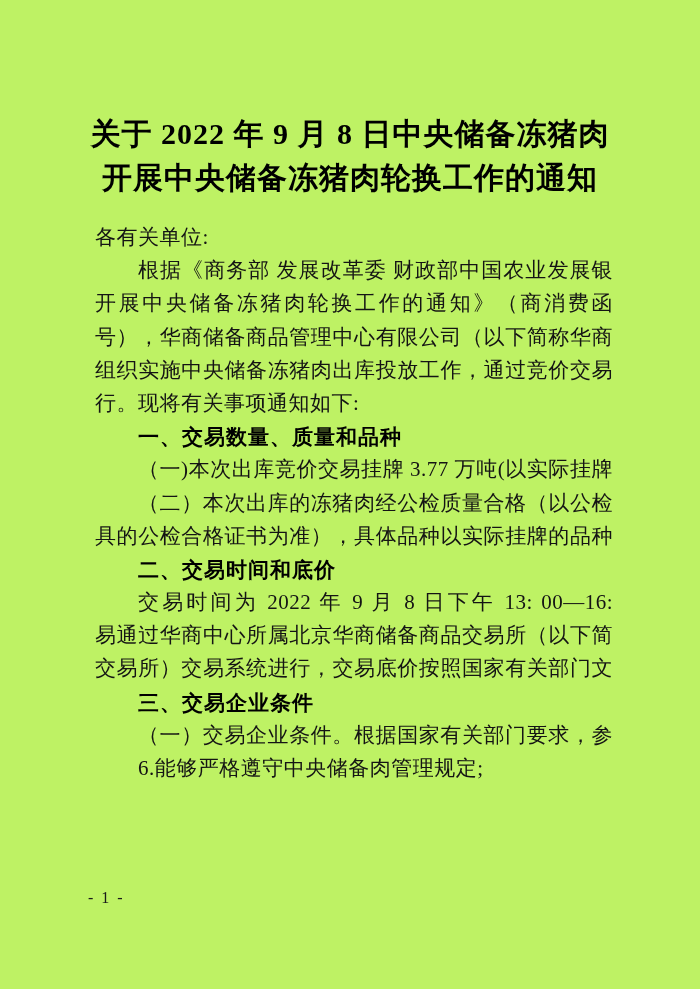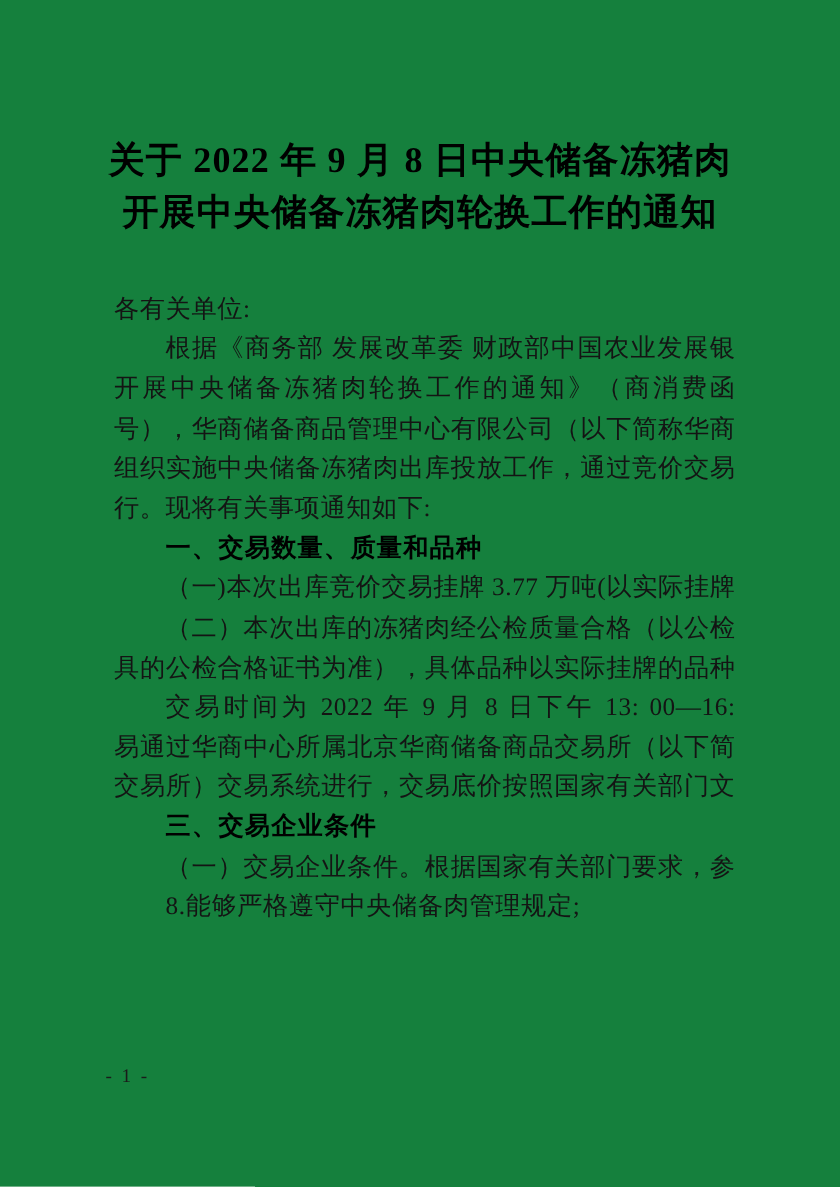--- a/index.html
+++ b/index.html
@@ -4,21 +4,21 @@
 <style>
   html, body {
     margin: 0;
     padding: 0;
     background: #ffffff;
   }
   .page {
     position: relative;
     width: 700px;
     height: 989px;
-    background: #15803d;
+    background: #bef264;
     overflow: hidden;
     font-family: "Liberation Serif", "DejaVu Serif", serif;
     color: #0d0d0d;
   }
   .doc-title {
     position: absolute;
     top: 112px;
     left: 0;
     width: 700px;
     text-align: center;
@@ -30,21 +30,20 @@
     letter-spacing: 1px;
   }
   .doc-body {
     position: absolute;
     top: 221px;
     left: 95px;
     width: 518px;
     font-size: 21px;
     line-height: 33.2px;
     color: #141414;
-    margin-top: 20px;
   }
   .line {
     height: 33.2px;
     white-space: nowrap;
     letter-spacing: 0.5px;
   }
   .line.full {
     white-space: normal;
     text-align: justify;
     text-align-last: justify;
@@ -87,23 +86,24 @@
       <div class="line">各有关单位:</div>
       <div class="line indent full">根据《商务部 发展改革委 财政部中国农业发展银行关于</div>
       <div class="line full">开展中央储备冻猪肉轮换工作的通知》（商消费函〔2022〕413</div>
       <div class="line full">号），华商储备商品管理中心有限公司（以下简称华商中心）</div>
       <div class="line full">组织实施中央储备冻猪肉出库投放工作，通过竞价交易方式进</div>
       <div class="line">行。现将有关事项通知如下:</div>
       <div class="line indent heading">一、交易数量、质量和品种</div>
       <div class="line indent full">（一)本次出库竞价交易挂牌 3.77 万吨(以实际挂牌为准)。</div>
       <div class="line indent full">（二）本次出库的冻猪肉经公检质量合格（以公检单位出</div>
       <div class="line full">具的公检合格证书为准），具体品种以实际挂牌的品种为准。</div>
+      <div class="line indent heading">二、交易时间和底价</div>
       <div class="line indent full">交易时间为 2022 年 9 月 8 日下午 13: 00—16: 00。竞价交</div>
       <div class="line full">易通过华商中心所属北京华商储备商品交易所（以下简称华储</div>
       <div class="line full">交易所）交易系统进行，交易底价按照国家有关部门文件要求</div>
       <div class="line indent heading">三、交易企业条件</div>
       <div class="line indent full">（一）交易企业条件。根据国家有关部门要求，参加交易</div>
-      <div class="line indent">8.能够严格遵守中央储备肉管理规定;</div>
+      <div class="line indent">6.能够严格遵守中央储备肉管理规定;</div>
     </div>
 
   <div class="page-number">- 1 -</div>
 
 </div>
 
 </body></html>

